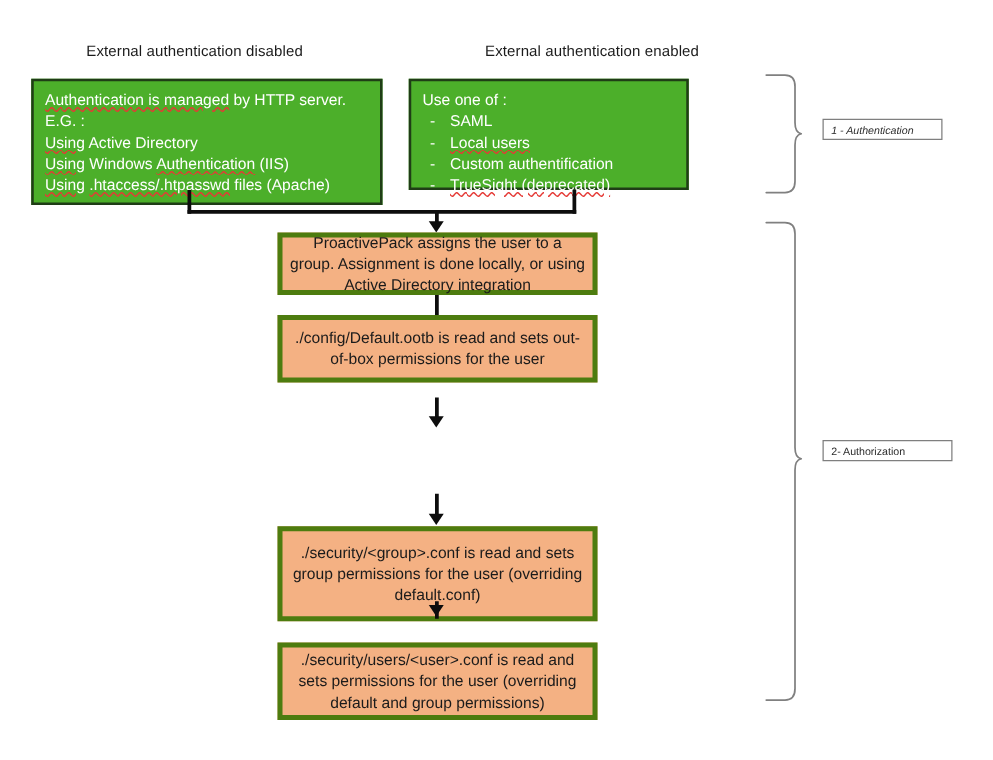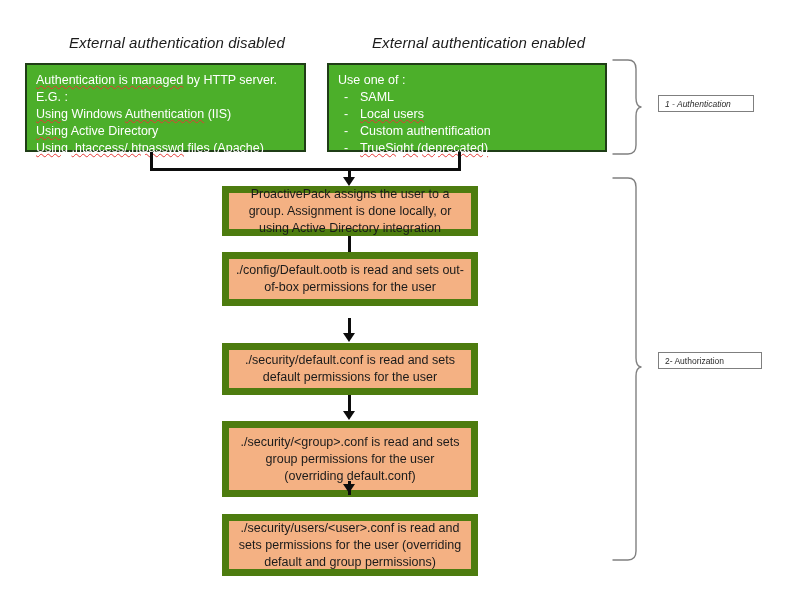--- a/index.html
+++ b/index.html
@@ -15,42 +15,41 @@
     position: relative;
     width: 794px;
     height: 608px;
     background: #ffffff;
     overflow: hidden;
   }
 
   
   .col-heading {
     position: absolute;
-    font-size: 15px;
+    font-size: 12px;
     color: #1b1b1b;
     white-space: nowrap;
     letter-spacing: 0.1px;
-    font-style: italic;
   }
   #heading-disabled { left: 69px;  top: 34px; }
-  #heading-enabled  { left: 372px; top: 34px; text-align: center; }
+  #heading-enabled  { left: 388px; top: 34px; text-align: center; }
 
   
   .green-box {
     position: absolute;
     background: #4caf2a;
     border: 2px solid #1f3d16;
     box-sizing: border-box;
     color: #ffffff;
     font-size: 12.5px;
     line-height: 17px;
     padding: 7px 9px 6px 9px;
   }
-  #green-box-disabled { left: 25px;  top: 63px; width: 281px; height: 89px; }
-  #green-box-enabled  { left: 327px; top: 63px; width: 280px; height: 89px; }
+  #green-box-disabled { left: 25px;  top: 63px; width: 281px; height: 101px; }
+  #green-box-enabled  { left: 327px; top: 63px; width: 224px; height: 89px; }
 
   .green-line { white-space: nowrap; }
   .green-bullet {
     display: flex;
     white-space: nowrap;
   }
   .green-bullet .dash {
     width: 22px;
     flex: 0 0 22px;
     text-align: left;
@@ -65,21 +64,21 @@
     text-decoration-thickness: 1px;
     text-underline-offset: 1px;
   }
 
   
   .orange-box {
     position: absolute;
     left: 222px;
     width: 256px;
     background: #f4b183;
-    border: 7px solid #4d7c0f;
+    border: 4px solid #4d7c0f;
     box-sizing: border-box;
     color: #1b1b1b;
     font-size: 12.5px;
     line-height: 17px;
     display: flex;
     align-items: center;
     justify-content: flex-start;
     text-align: center;
     padding: 4px 6px;
   }
@@ -155,22 +154,22 @@
 <body>
 
 <div id="canvas">
 
   <div id="heading-disabled" class="col-heading">External authentication disabled</div>
   <div id="heading-enabled" class="col-heading">External authentication enabled</div>
 
   <div id="green-box-disabled" class="green-box">
     <div class="green-line"><span class="sq">Authentication is managed</span> by HTTP server.</div>
     <div class="green-line">E.G. :</div>
+    <div class="green-line"><span class="sq">Using</span> Active Directory</div>
     <div class="green-line"><span class="sq">Using</span> Windows <span class="sq">Authentication</span> (IIS)</div>
-    <div class="green-line"><span class="sq">Using</span> Active Directory</div>
     <div class="green-line"><span class="sq">Using</span> <span class="sq">.htaccess/.htpasswd</span> files (Apache)</div>
   </div>
 
   <div id="green-box-enabled" class="green-box">
     <div class="green-line">Use one of :</div>
     <div class="green-bullet">
       <span class="dash">-</span>
       <span>SAML</span>
     </div>
     <div class="green-bullet">
@@ -200,23 +199,20 @@
   <div id="arrow1-stem" class="line-v"></div>
   <div id="arrow1-head" class="arrow-head"></div>
 
   <div id="orange-box-2" class="orange-box">
     <span>./config/Default.ootb is read and sets out-of-box permissions for the user</span>
   </div>
 
   <div id="arrow2-stem" class="line-v"></div>
   <div id="arrow2-head" class="arrow-head"></div>
 
-  <div id="orange-box-3" class="orange-box">
-    <span>./security/default.conf is read and sets default permissions for the user</span>
-  </div>
 
   <div id="arrow3-stem" class="line-v"></div>
   <div id="arrow3-head" class="arrow-head"></div>
 
   <div id="orange-box-4" class="orange-box">
     <span>./security/&lt;group&gt;.conf is read and sets group permissions for the user (overriding default.conf)</span>
   </div>
 
   <div id="arrow4-stem" class="line-v"></div>
   <div id="arrow4-head" class="arrow-head"></div>

